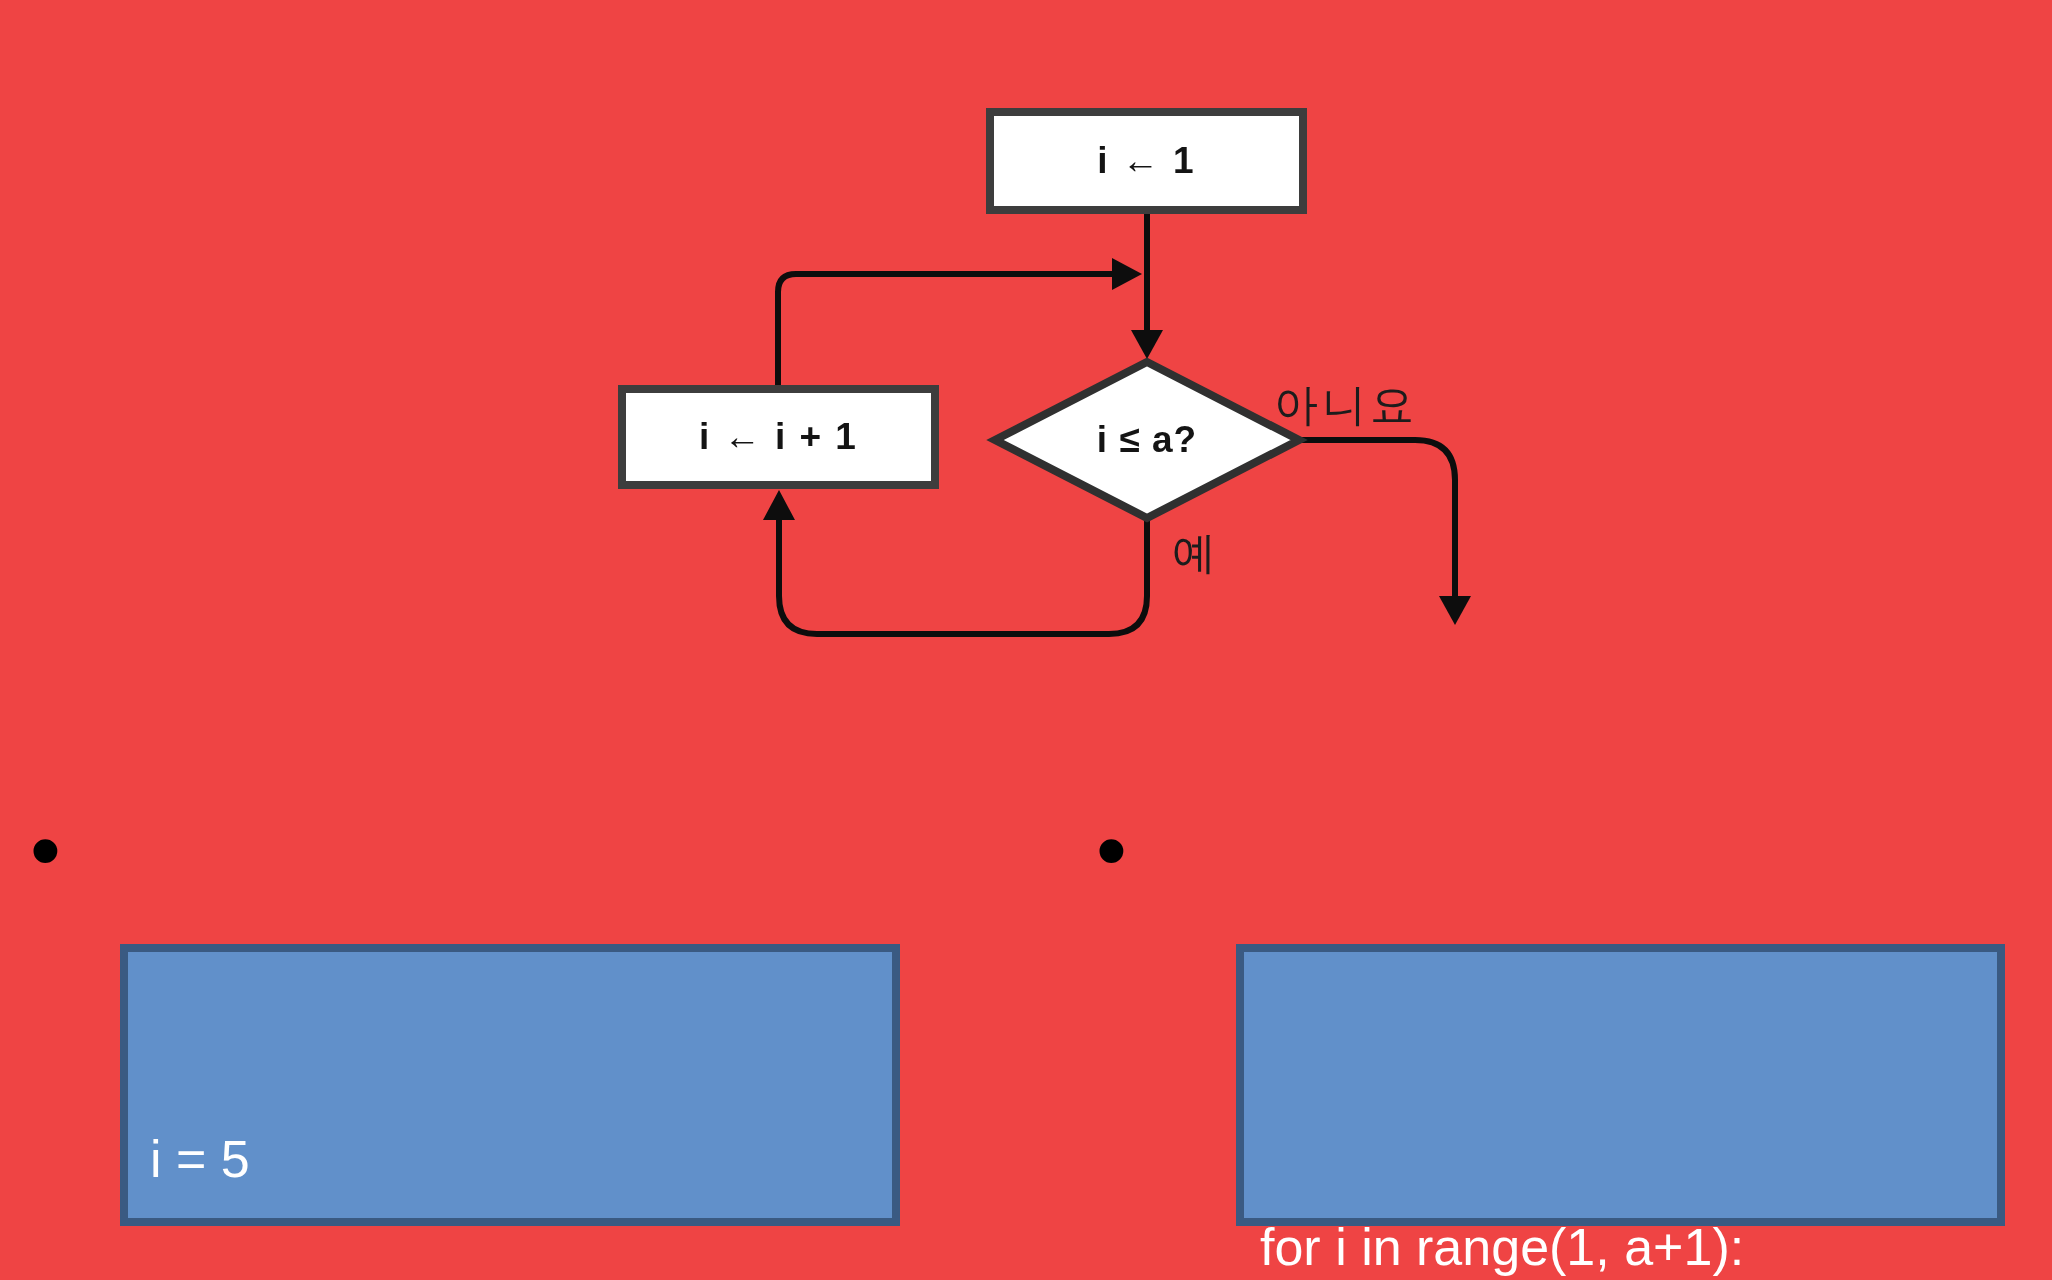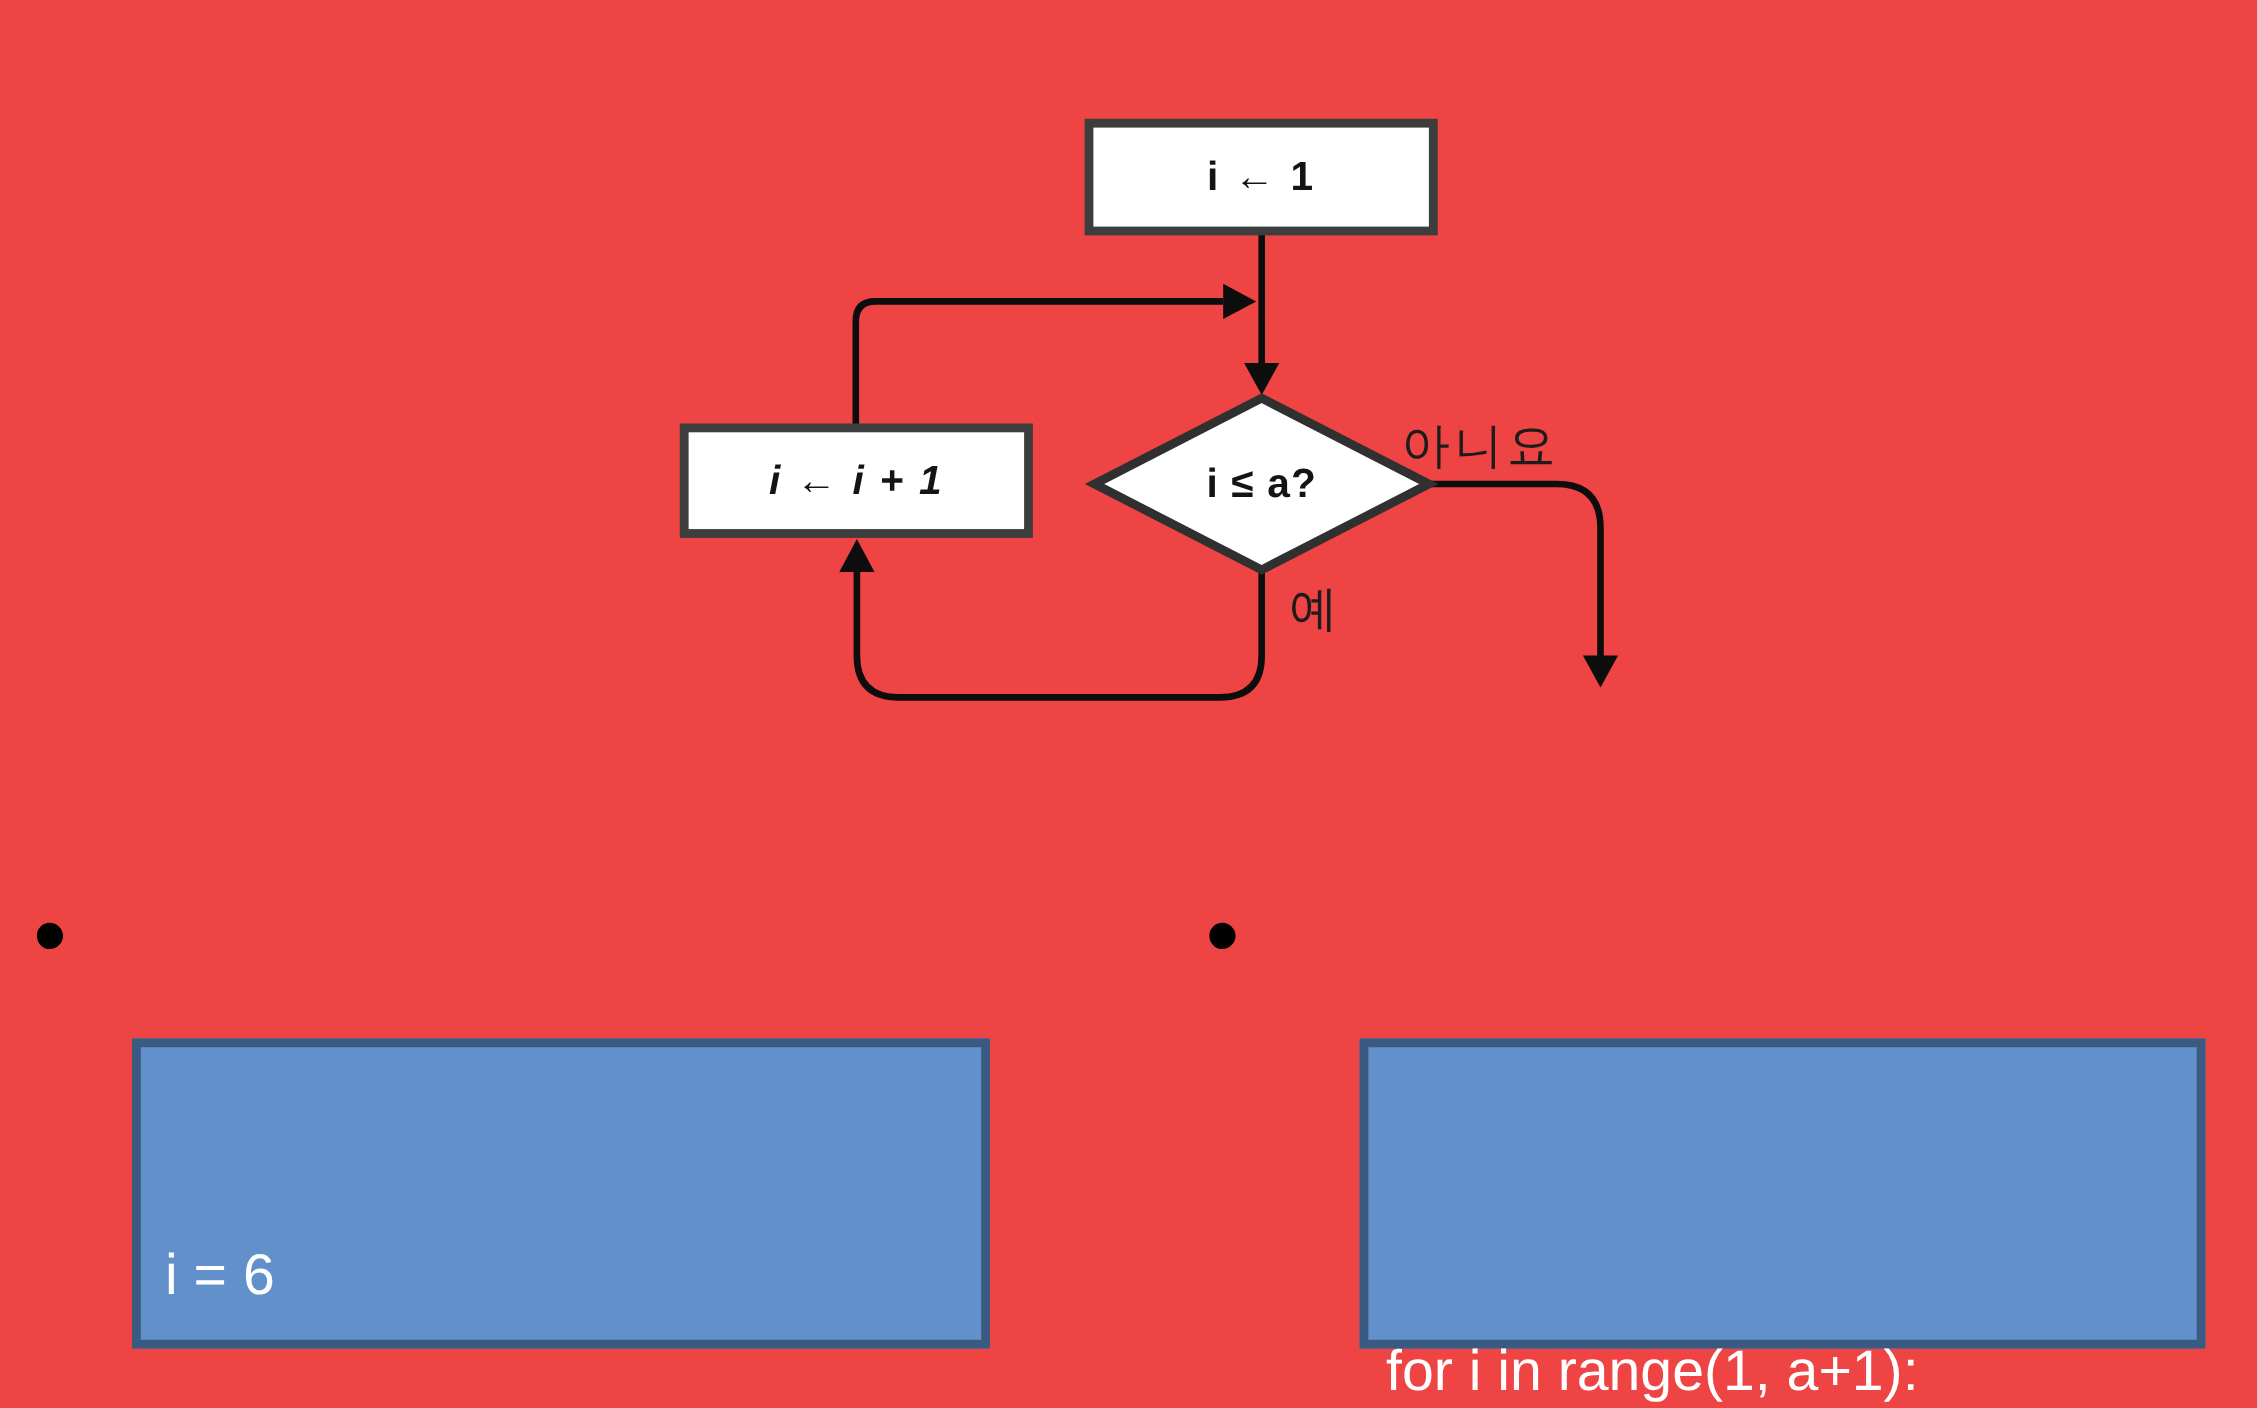--- a/index.html
+++ b/index.html
@@ -69,30 +69,30 @@
       <polygon points="1142,274 1112,258 1112,290"></polygon>
       <polygon points="1455,625 1439,596 1471,596"></polygon>
       <polygon points="779,490 763,520 795,520"></polygon>
     </g>
     <rect x="990" y="112" width="313" height="98" fill="#ffffff" stroke="#3d3d3d" stroke-width="8"></rect>
     <rect x="622" y="389" width="313" height="96" fill="#ffffff" stroke="#3d3d3d" stroke-width="8"></rect>
     <polygon points="1147,362 1299,440 1147,518 995,440" fill="#ffffff" stroke="#303030" stroke-width="8"></polygon>
   </svg>
 
   <div class="flow-box-label" style="left:990px;top:112px;width:313px;height:98px;">i ← 1</div>
-  <div class="flow-box-label" style="left:622px;top:389px;width:313px;height:96px;font-style:italic;">i ← i + 1</div>
+  <div class="flow-box-label" style="left:622px;top:389px;width:313px;height:96px;">i ← i + 1</div>
   <div class="flow-box-label" style="left:995px;top:362px;width:304px;height:156px;letter-spacing:1px;">i ≤ a?</div>
   <div class="branch-label" style="left:1246px;top:383px;width:200px;height:44px;">아니요</div>
   <div class="branch-label" style="left:1146px;top:531px;width:100px;height:44px;">예</div>
 
   <div class="heading left" style="left:30px;top:798px;">
     <span class="bullet">•</span>
   </div>
   <div class="code-box left">
-    <div class="code-line">i = 6</div>
+    <div class="code-line">i = 5</div>
     
     
   </div>
 
   <div class="heading right" style="left:1096px;top:798px;">
     <span class="bullet">•</span>
   </div>
   <div class="code-box right">
     <div class="code-line">for i in range(1, a+1):</div>
   </div>

